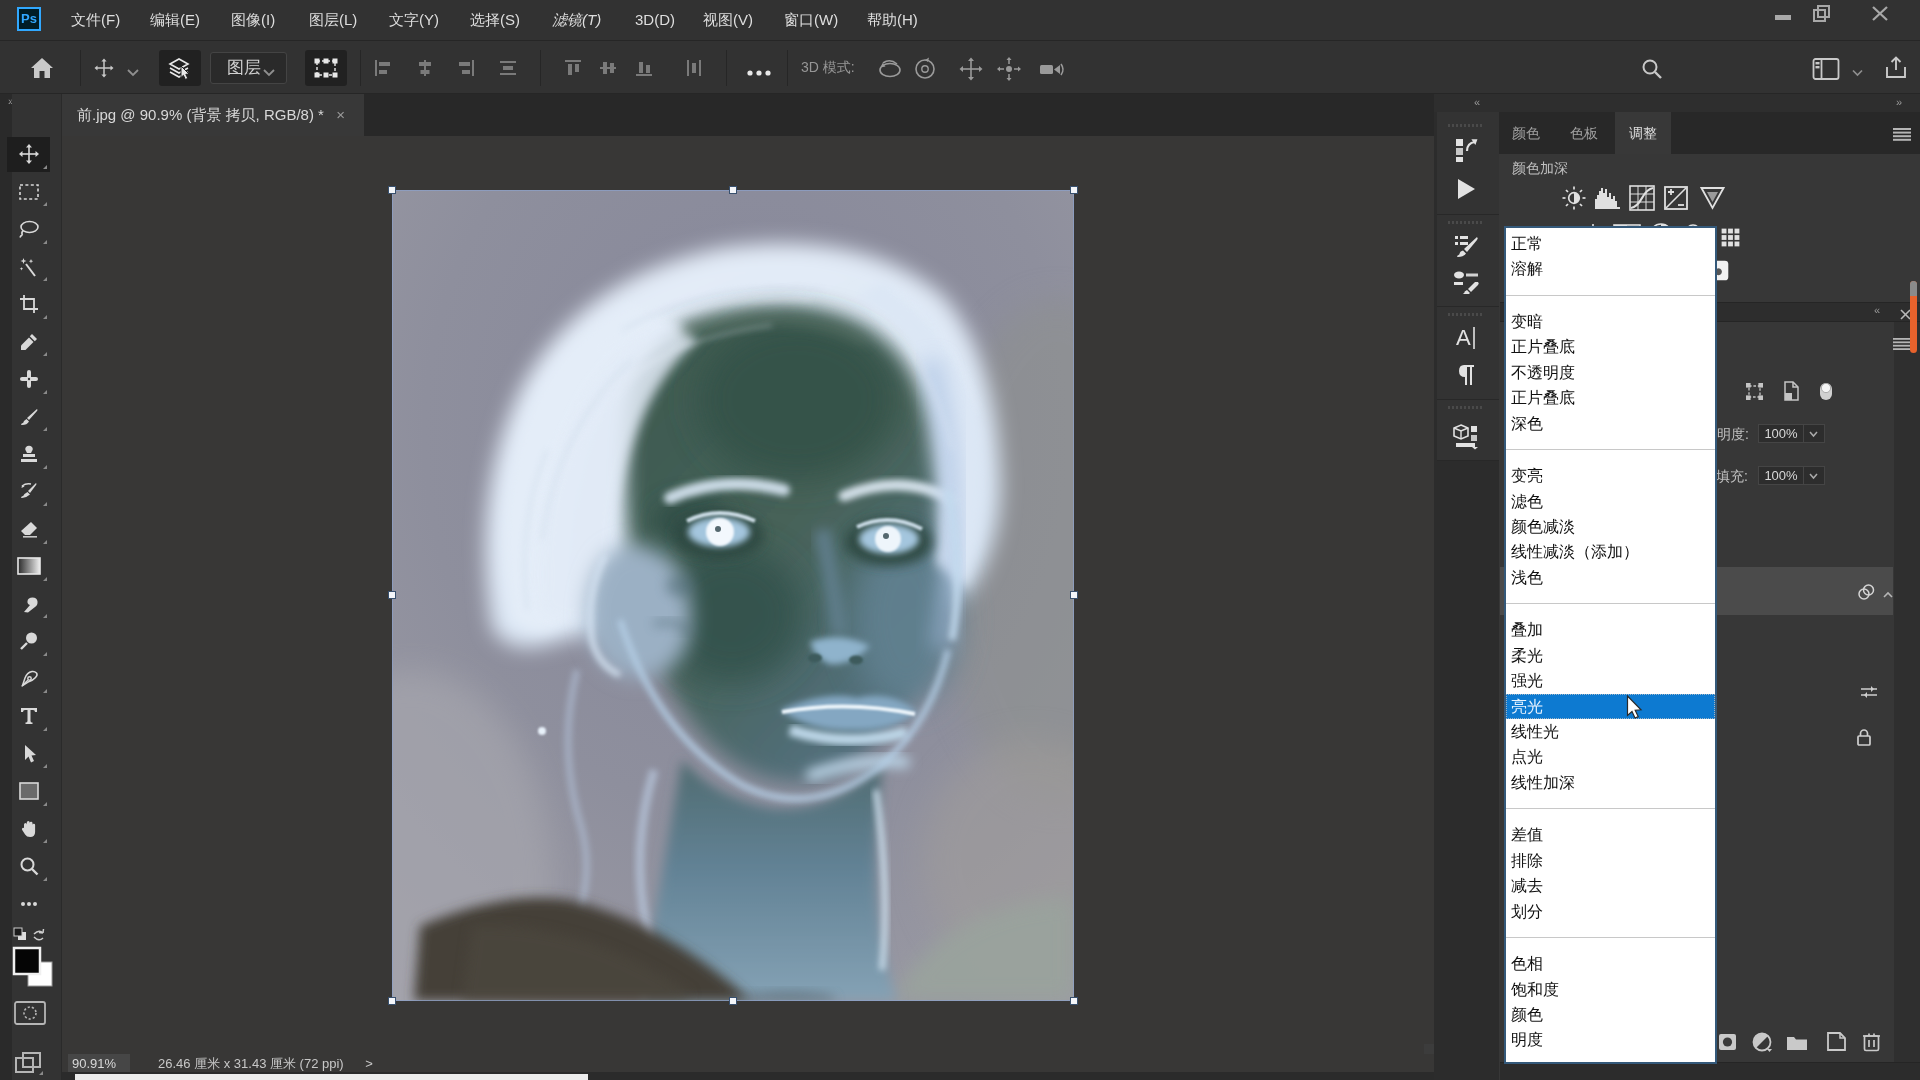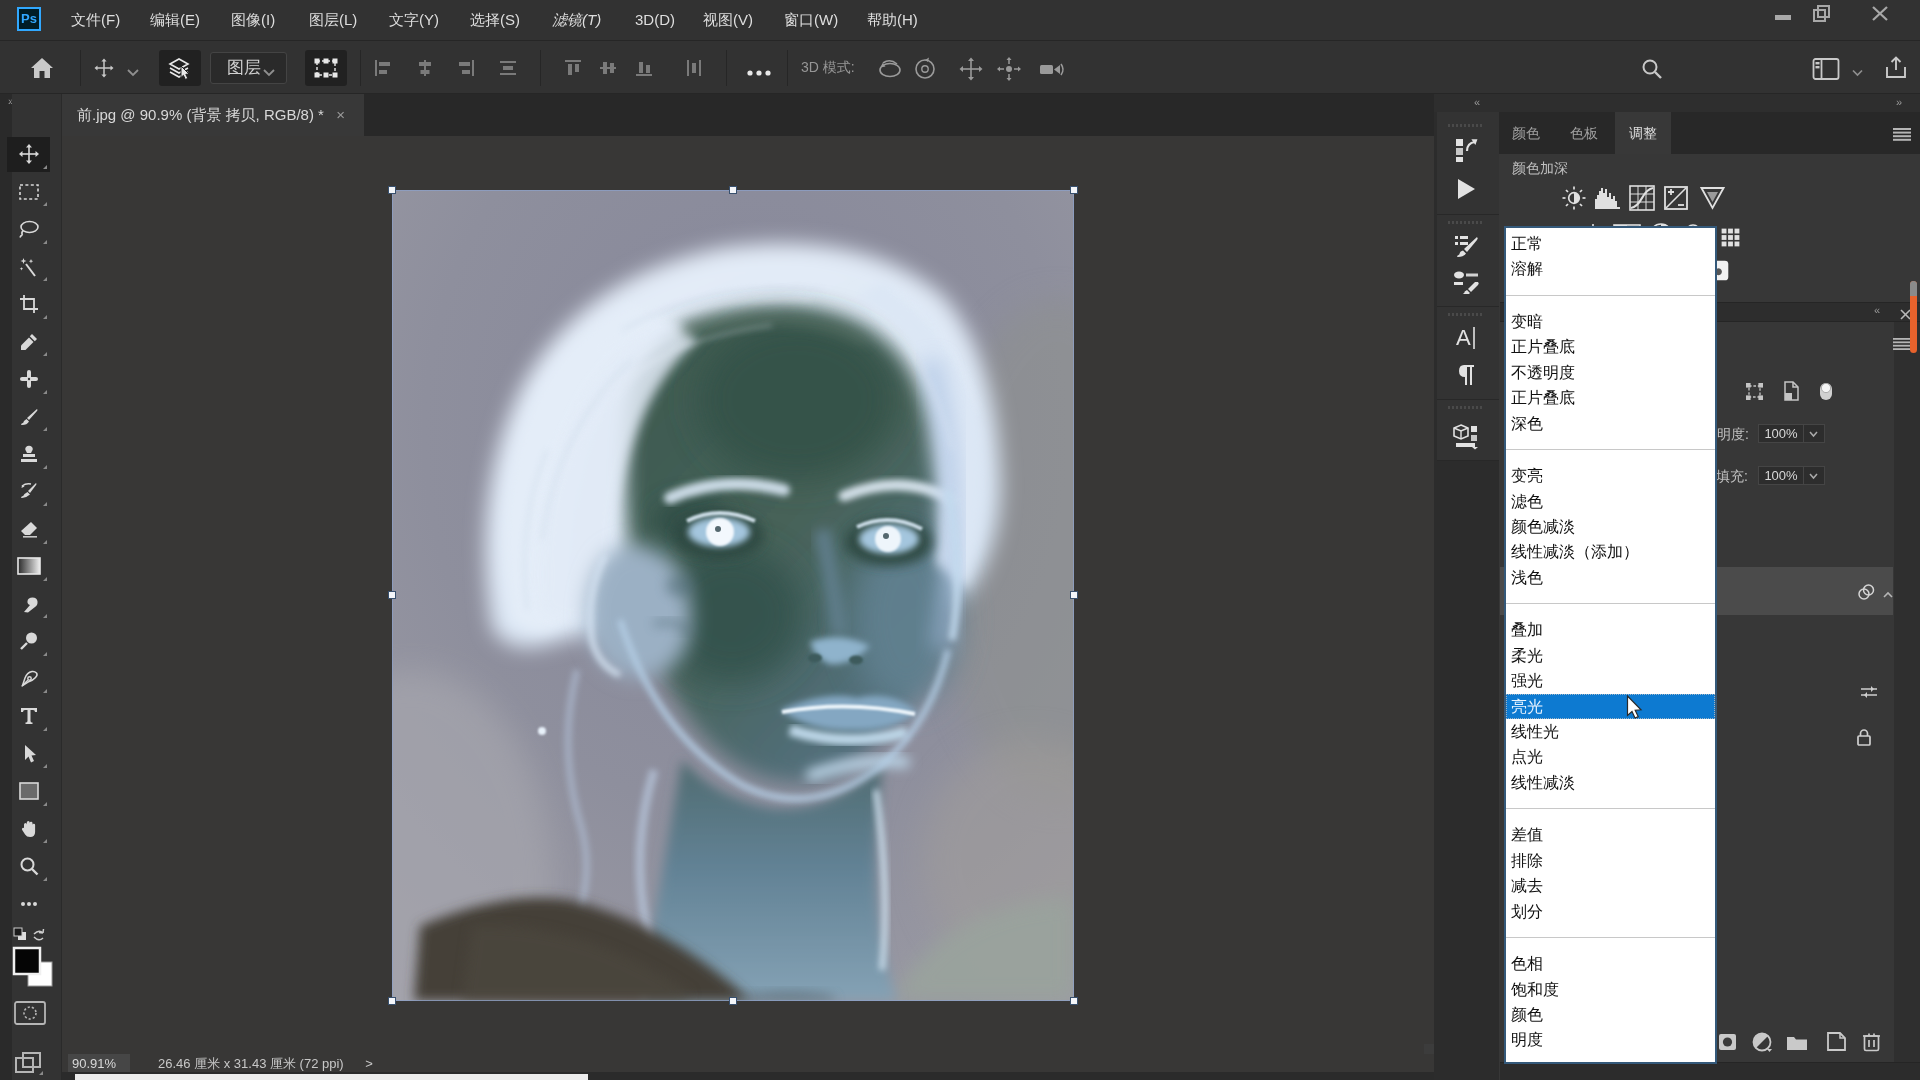--- a/index.html
+++ b/index.html
@@ -907,21 +907,21 @@
   <div class="dditem">颜色减淡</div>
   <div class="dditem">线性减淡（添加）</div>
   <div class="dditem">浅色</div>
   <div class="ddsep"></div>
   <div class="dditem">叠加</div>
   <div class="dditem">柔光</div>
   <div class="dditem">强光</div>
   <div class="dditem ddsel">亮光</div>
   <div class="dditem">线性光</div>
   <div class="dditem">点光</div>
-  <div class="dditem">线性减淡</div>
+  <div class="dditem">线性加深</div>
   <div class="ddsep"></div>
   <div class="dditem">差值</div>
   <div class="dditem">排除</div>
   <div class="dditem">减去</div>
   <div class="dditem">划分</div>
   <div class="ddsep"></div>
   <div class="dditem">色相</div>
   <div class="dditem">饱和度</div>
   <div class="dditem">颜色</div>
   <div class="dditem">明度</div>

